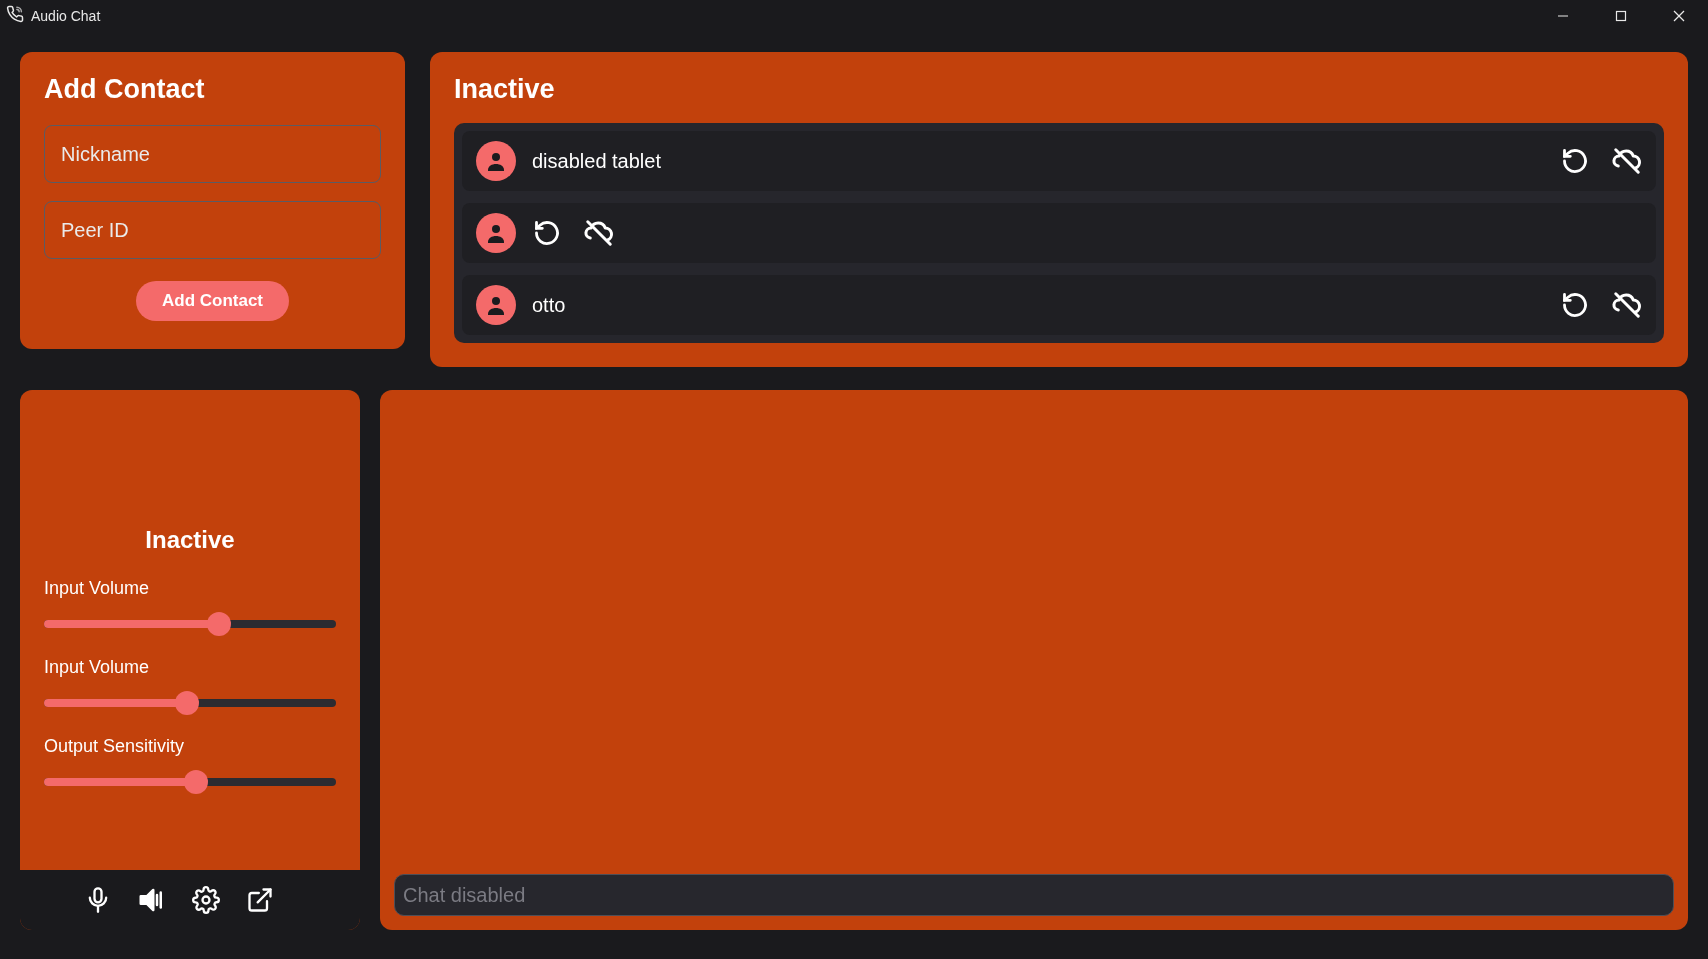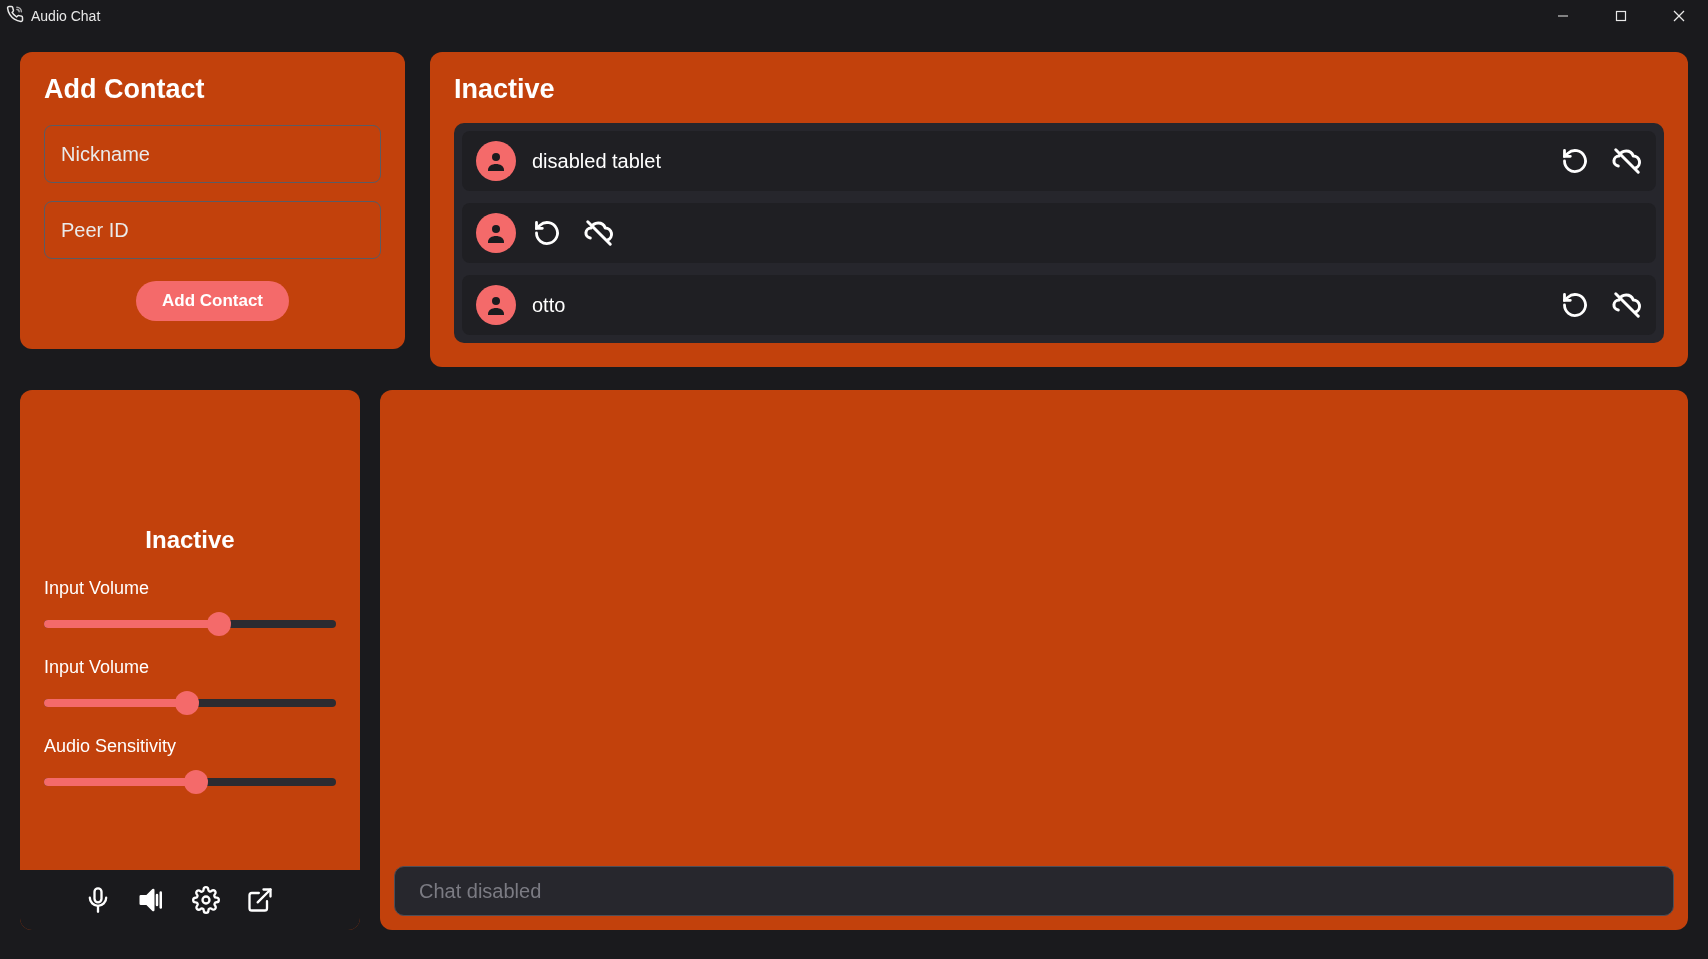--- a/index.html
+++ b/index.html
@@ -60,22 +60,22 @@
   .slider-thumb { position: absolute; top: 50%; transform: translate(-50%, -50%); width: 24px; height: 24px; background: #f46a6a; border-radius: 50%; }
 
   .audio-toolbar { position:absolute; left:0; right:0; bottom:0; height:60px; background:#1a1a1d; border-radius:0 0 12px 12px; display:flex; align-items:center; justify-content:flex-start; gap:22px; padding:0 18px 0 62px; }
   .tool-icon { width:32px; height:32px; display:flex; align-items:center; justify-content:center; cursor:pointer; }
   .tool-icon svg { stroke:#fff; fill:none; }
 
   
   .chat-panel { position: absolute; top: 338px; left: 360px; right: 0; height: 540px; padding: 0 14px 14px 14px; display:flex; flex-direction:column; }
   .chat-body { flex:1; }
   .chat-input {
-    width: 100%; height: 50px; background: #27272d; border: 1.5px solid #4e4e56; border-radius: 10px;
-    color: #fff; font-size: 20px; padding: 0 24px;
+    width: 100%; height: 42px; background: #27272d; border: 1.5px solid #4e4e56; border-radius: 10px;
+    color: #fff; font-size: 20px; padding: 0 8px;
   }
   .chat-input::placeholder { color: #7b7b83; }
 </style>
 </head>
 <body>
 
 <div class="titlebar">
   <div class="left">
     <span>
       <svg width="18" height="18" viewBox="0 0 24 24" fill="none" stroke="#e8e8e8" stroke-width="2" stroke-linecap="round" stroke-linejoin="round">
@@ -207,21 +207,21 @@
     <div class="slider-group">
       <span class="slider-label">Input Volume</span>
       <div class="slider-wrap">
         <div class="slider-track"></div>
         <div class="slider-fill" id="fill-input" style="width: 49%;"></div>
         <div class="slider-thumb" id="thumb-input" style="left: 49%;"></div>
       </div>
     </div>
 
     <div class="slider-group">
-      <span class="slider-label">Audio Sensitivity</span>
+      <span class="slider-label">Output Sensitivity</span>
       <div class="slider-wrap">
         <div class="slider-track"></div>
         <div class="slider-fill" id="fill-sens" style="width: 52%;"></div>
         <div class="slider-thumb" id="thumb-sens" style="left: 52%;"></div>
       </div>
     </div>
 
     <div class="audio-toolbar">
       <span class="tool-icon">
         <svg width="28" height="28" viewBox="0 0 24 24" stroke-width="2" stroke-linecap="round" stroke-linejoin="round">

